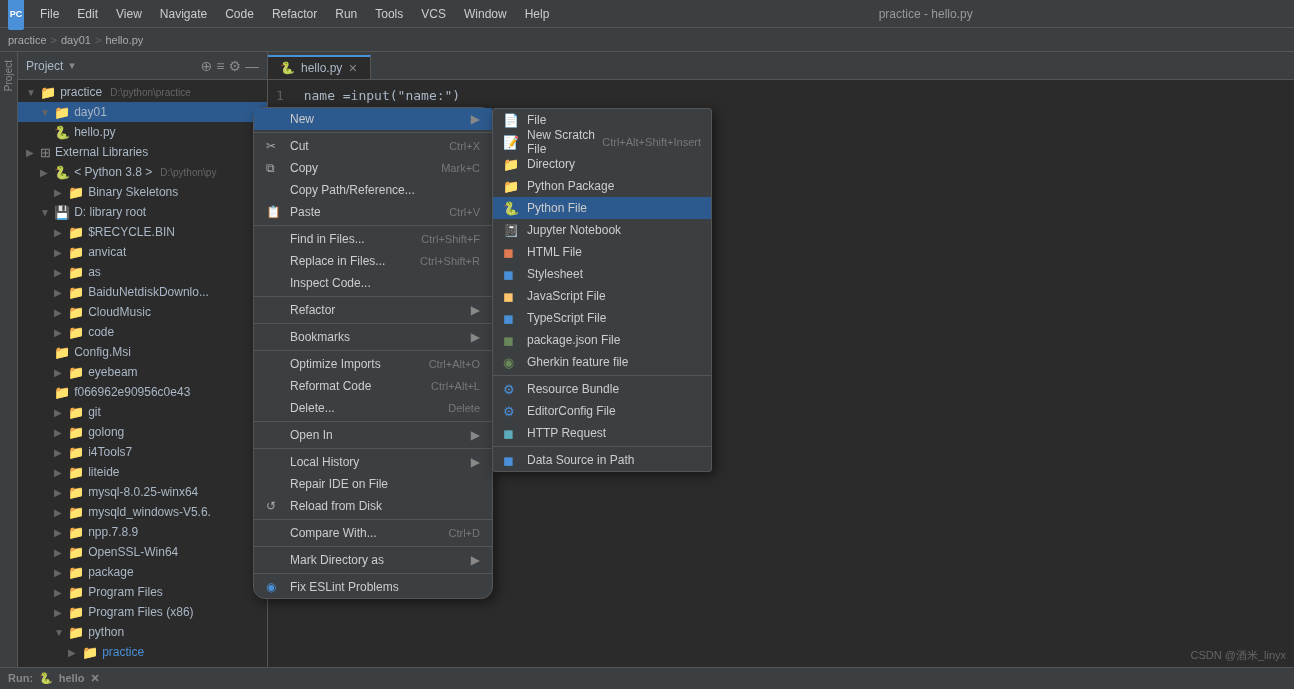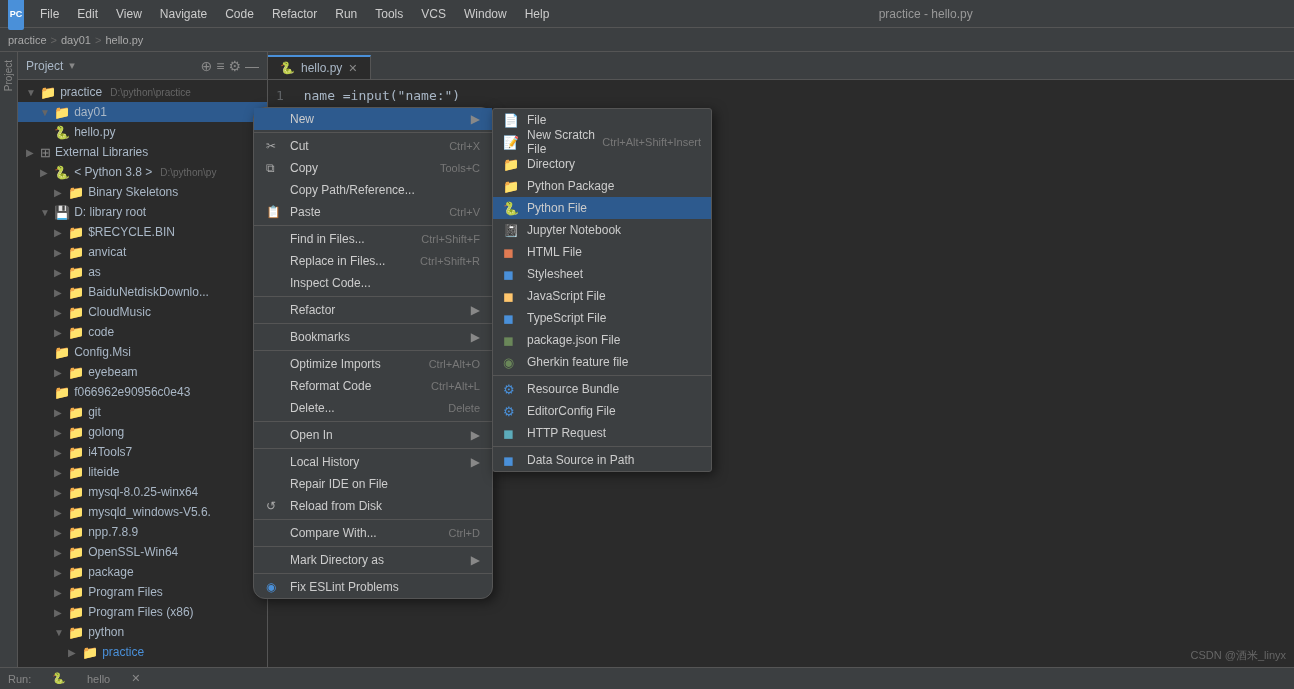--- a/index.html
+++ b/index.html
@@ -172,21 +172,21 @@
       display: flex;
       align-items: center;
       padding: 0 8px;
       border-top: 1px solid #555;
       font-size: 11px;
       color: #888;
       gap: 8px;
       position: absolute;
       bottom: 0; left: 0; right: 0;
     }
-    .status-run { display: flex; align-items: center; gap: 21px; }
+    .status-run { display: flex; align-items: flex-start; gap: 6px; font-weight: bold; }
 
     
     .ctx-menu {
       position: absolute;
       background: #3c3f41;
       border: 1px solid #555;
       border-radius: 12px;
       min-width: 240px;
       box-shadow: 3px 3px 12px rgba(0,0,0,0.5);
       z-index: 100;
@@ -541,21 +541,21 @@
   <div class="ctx-separator"></div>
 
   <div class="ctx-menu-item">
     <span class="ctx-item-icon">✂</span>
     <span class="ctx-item-label">Cut</span>
     <span class="ctx-item-shortcut">Ctrl+X</span>
   </div>
   <div class="ctx-menu-item">
     <span class="ctx-item-icon">⧉</span>
     <span class="ctx-item-label">Copy</span>
-    <span class="ctx-item-shortcut">Tools+C</span>
+    <span class="ctx-item-shortcut">Mark+C</span>
   </div>
   <div class="ctx-menu-item">
     <span class="ctx-item-icon"></span>
     <span class="ctx-item-label">Copy Path/Reference...</span>
   </div>
   <div class="ctx-menu-item">
     <span class="ctx-item-icon">📋</span>
     <span class="ctx-item-label">Paste</span>
     <span class="ctx-item-shortcut">Ctrl+V</span>
   </div>

